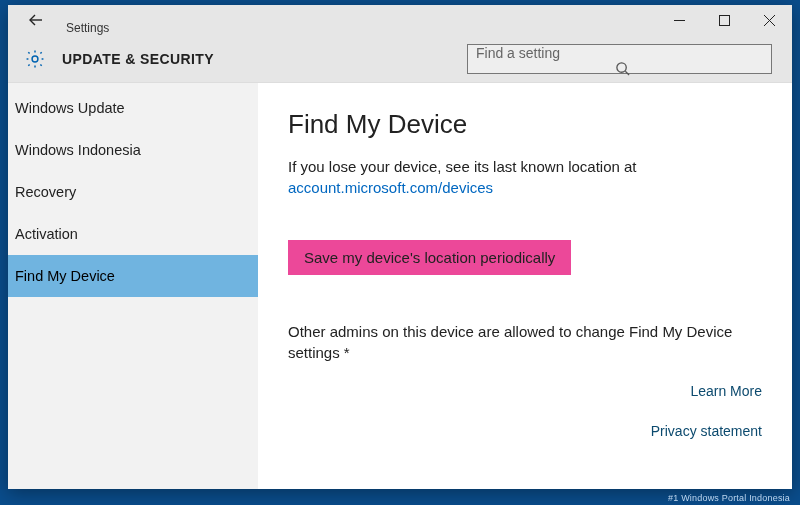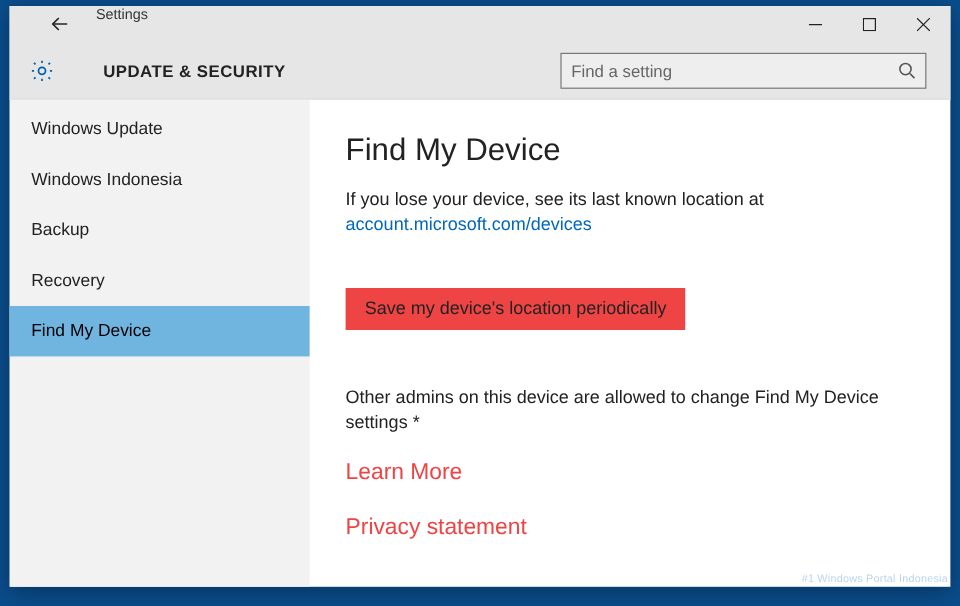--- a/index.html
+++ b/index.html
@@ -24,23 +24,23 @@
       background: #fff;
       box-shadow: 0 4px 18px rgba(0,0,0,.35);
       display: flex;
       flex-direction: column;
     }
     
     .titlebar {
       height: 30px;
       background: #e6e6e6;
       display: flex;
-      align-items: flex-start;
+      align-items: flex-end;
       position: relative;
-      padding-left: 22px;
+      padding-left: 8px;
     }
     .back-btn {
       width: 40px;
       height: 30px;
       display: flex;
       align-items: center;
       justify-content: center;
       cursor: pointer;
     }
     .back-btn svg { width: 16px; height: 16px; }
@@ -66,21 +66,20 @@
     }
     .win-btn svg { width: 11px; height: 11px; }
     
     .headerbar {
       height: 48px;
       background: #e6e6e6;
       display: flex;
       align-items: center;
       padding: 0 16px;
       border-bottom: 1px solid #ddd;
-      gap: 24px;
     }
     .gear-icon {
       width: 22px;
       height: 22px;
       margin-right: 16px;
       color: #0063b1;
     }
     .section-title {
       font-size: 14px;
       font-weight: 700;
@@ -91,20 +90,21 @@
     .spacer { flex: 1; }
     .search-box {
       width: 305px;
       height: 30px;
       border: 1.5px solid #777;
       background: #eee;
       display: flex;
       align-items: center;
       padding: 0 8px;
       margin-right: 4px;
+      flex-direction: column;
     }
     .search-box input {
       border: none;
       outline: none;
       background: transparent;
       font-size: 14px;
       width: 100%;
       color: #333;
     }
     .search-box input::placeholder { color: #666; }
@@ -120,21 +120,21 @@
       flex: 1;
       display: flex;
       overflow: hidden;
     }
     .sidebar {
       width: 250px;
       background: #f2f2f2;
       padding-top: 4px;
     }
     .nav-item {
-      padding: 13px 18px;
+      padding: 13px 7px;
       font-size: 14.5px;
       color: #222;
       cursor: pointer;
     }
     .nav-item.selected {
       background: #70b4e0;
       color: #000;
     }
     .content {
       flex: 1;
@@ -153,44 +153,45 @@
       line-height: 1.4;
     }
     .link {
       color: #0067c0;
       cursor: pointer;
       margin-top: 22px;
     }
     .save-btn {
       display: inline-block;
       margin-top: 42px;
-      background: #ef4444;
+      background: #ec4899;
       color: #222;
       font-size: 15px;
       padding: 9px 16px;
       border: none;
       cursor: pointer;
     }
     .note {
       margin-top: 46px;
       font-size: 15px;
       color: #222;
       line-height: 1.4;
     }
     .link-row {
       margin-top: 20px;
-      font-size: 19px;
-      color: #ef4444;
-      cursor: pointer;
+      font-size: 14px;
+      color: #0c4a6e;
+      cursor: pointer;
+      text-align: right;
     }
     .link-row + .link-row { margin-top: 24px; }
     .watermark {
       position: absolute;
       right: 10px;
-      bottom: 18px;
+      bottom: 2px;
       font-size: 9px;
       color: #bcd5ee;
       letter-spacing:.2px;
       text-align:right;
     }
   </style>
 </head>
 <body>
 
 <div class="window">
@@ -236,22 +237,22 @@
         <circle cx="7" cy="7" r="5"></circle>
         <line x1="11" y1="11" x2="15" y2="15"></line>
       </svg>
     </div>
   </div>
 
   <div class="body">
     <div class="sidebar">
       <div class="nav-item">Windows Update</div>
       <div class="nav-item">Windows Indonesia</div>
-      <div class="nav-item">Backup</div>
       <div class="nav-item">Recovery</div>
+      <div class="nav-item">Activation</div>
       <div class="nav-item selected">Find My Device</div>
     </div>
 
     <div class="content">
       <div class="page-title">Find My Device</div>
       <div class="lead">
         <span>If you lose your device, see its last known location at </span>
         <span class="link">account.microsoft.com/devices</span>
       </div>
       <button class="save-btn">Save my device's location periodically</button>

